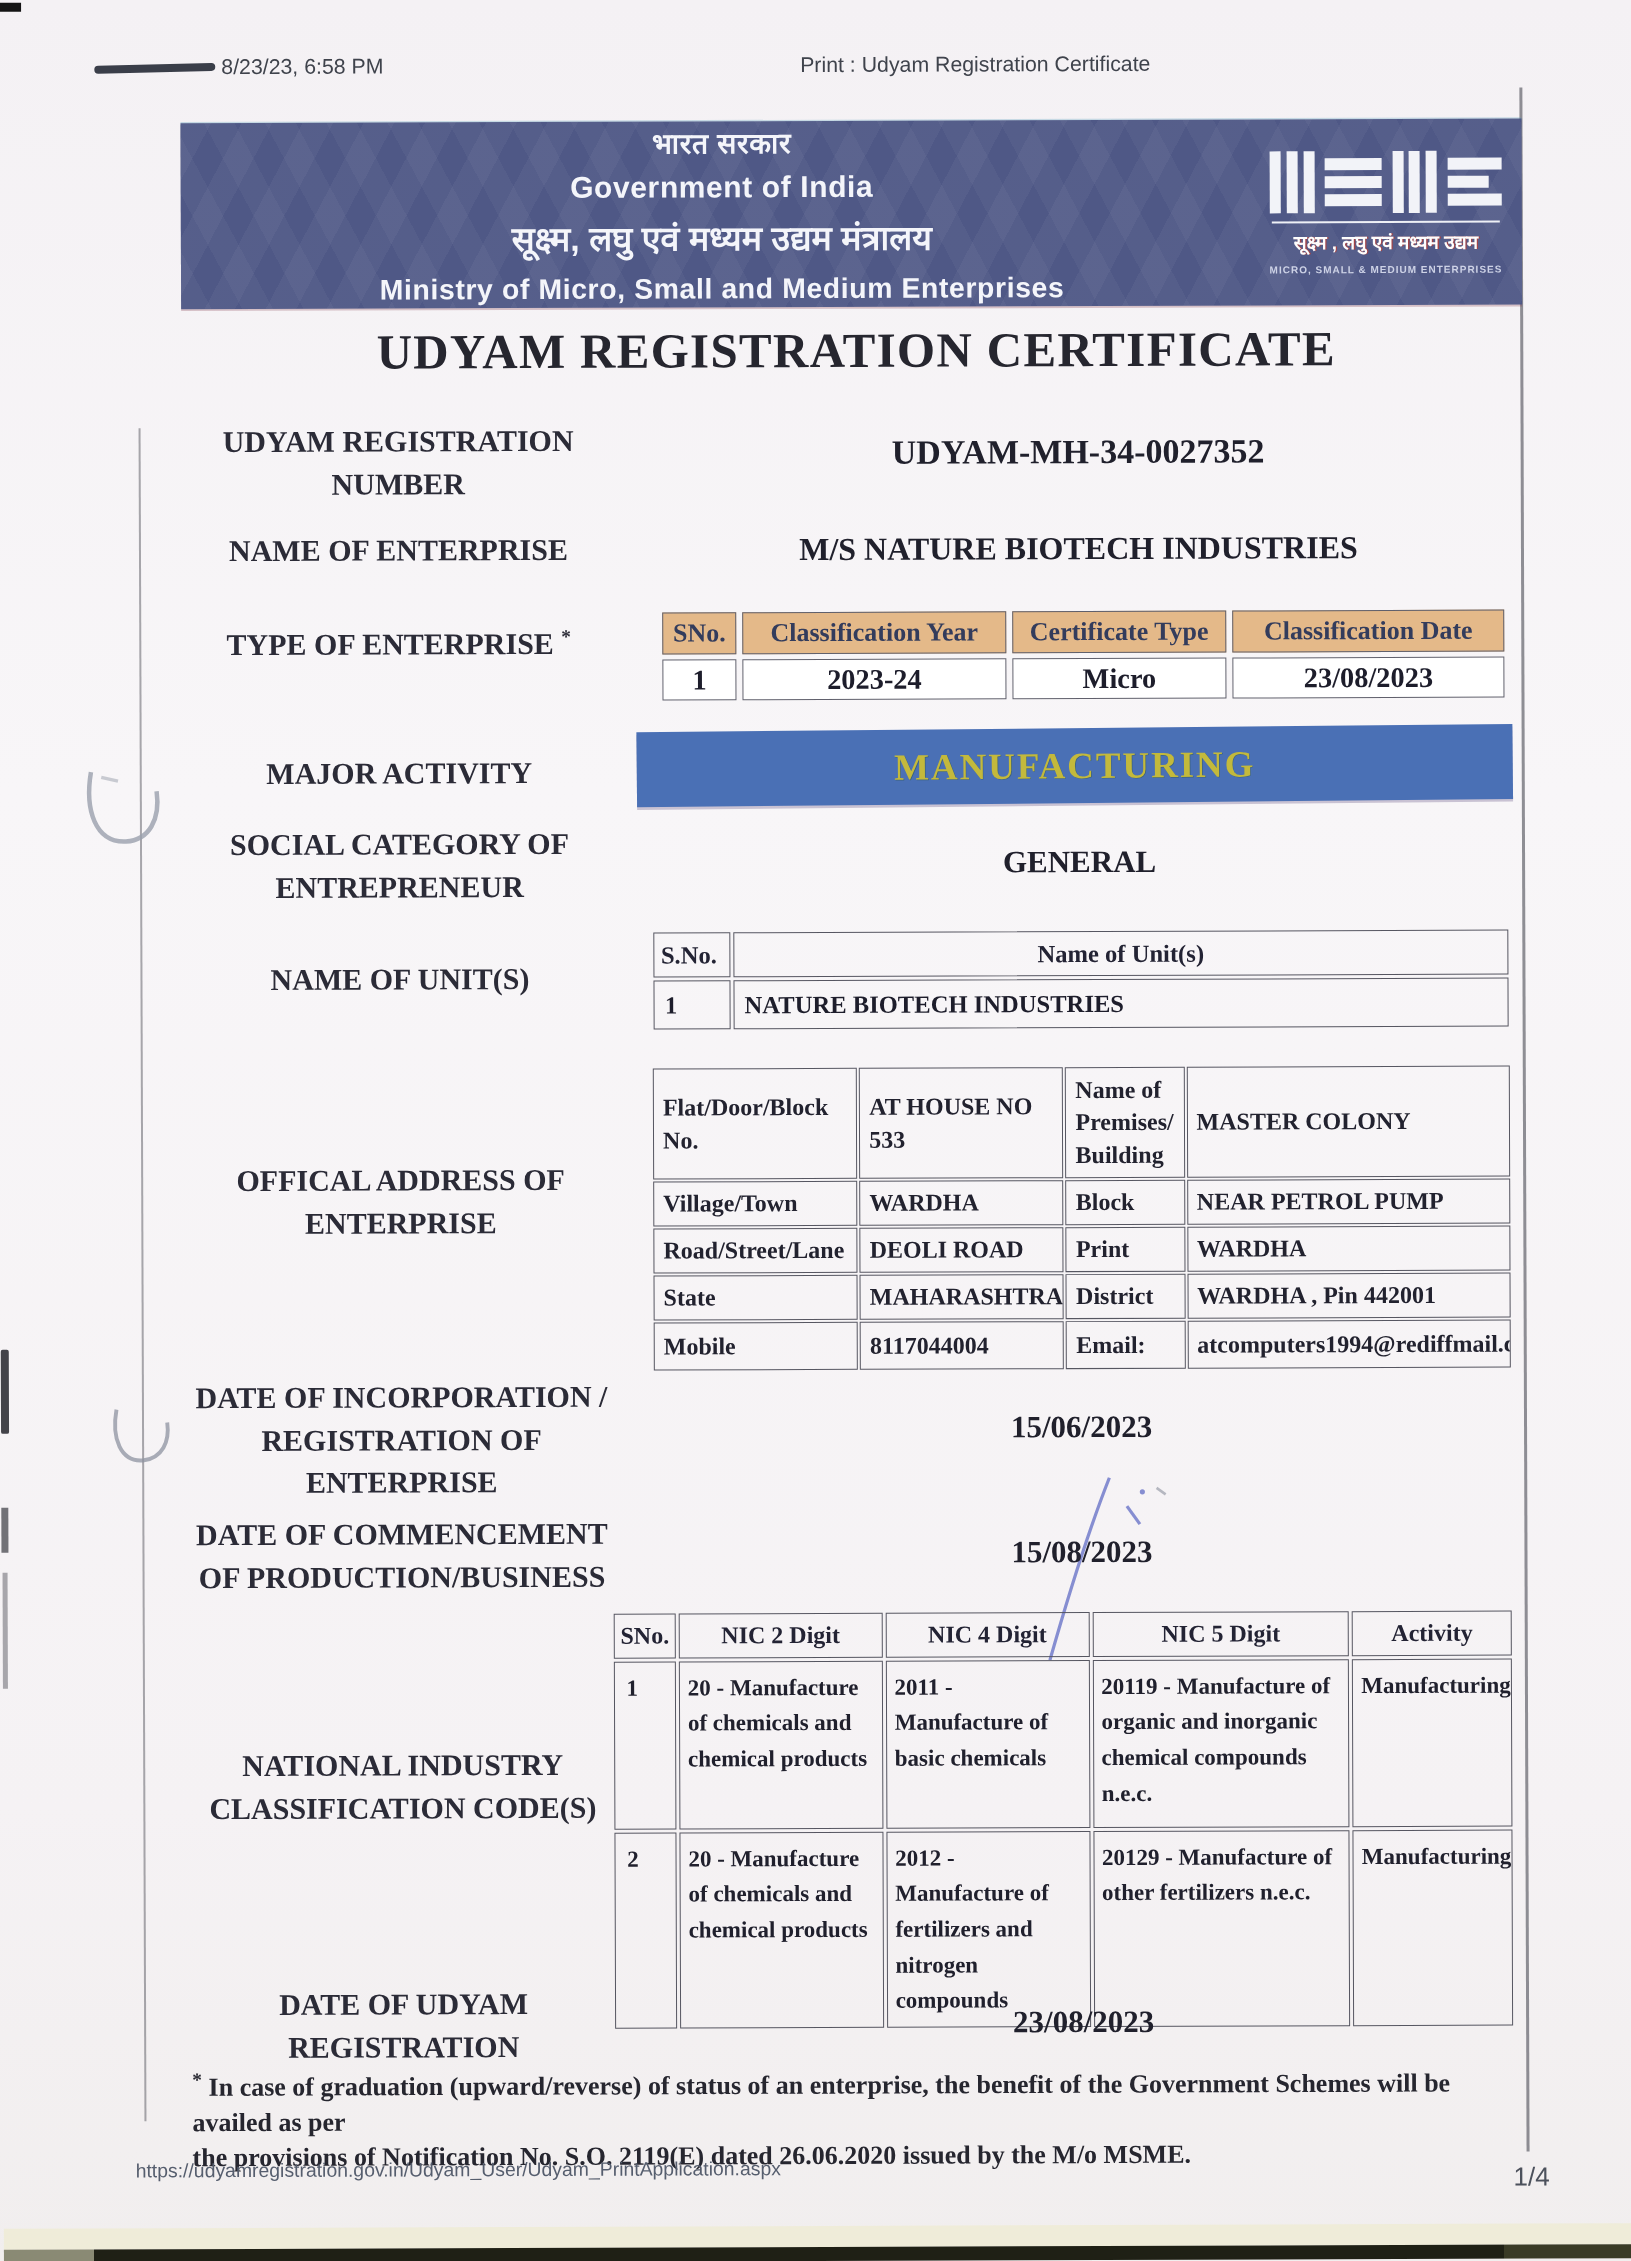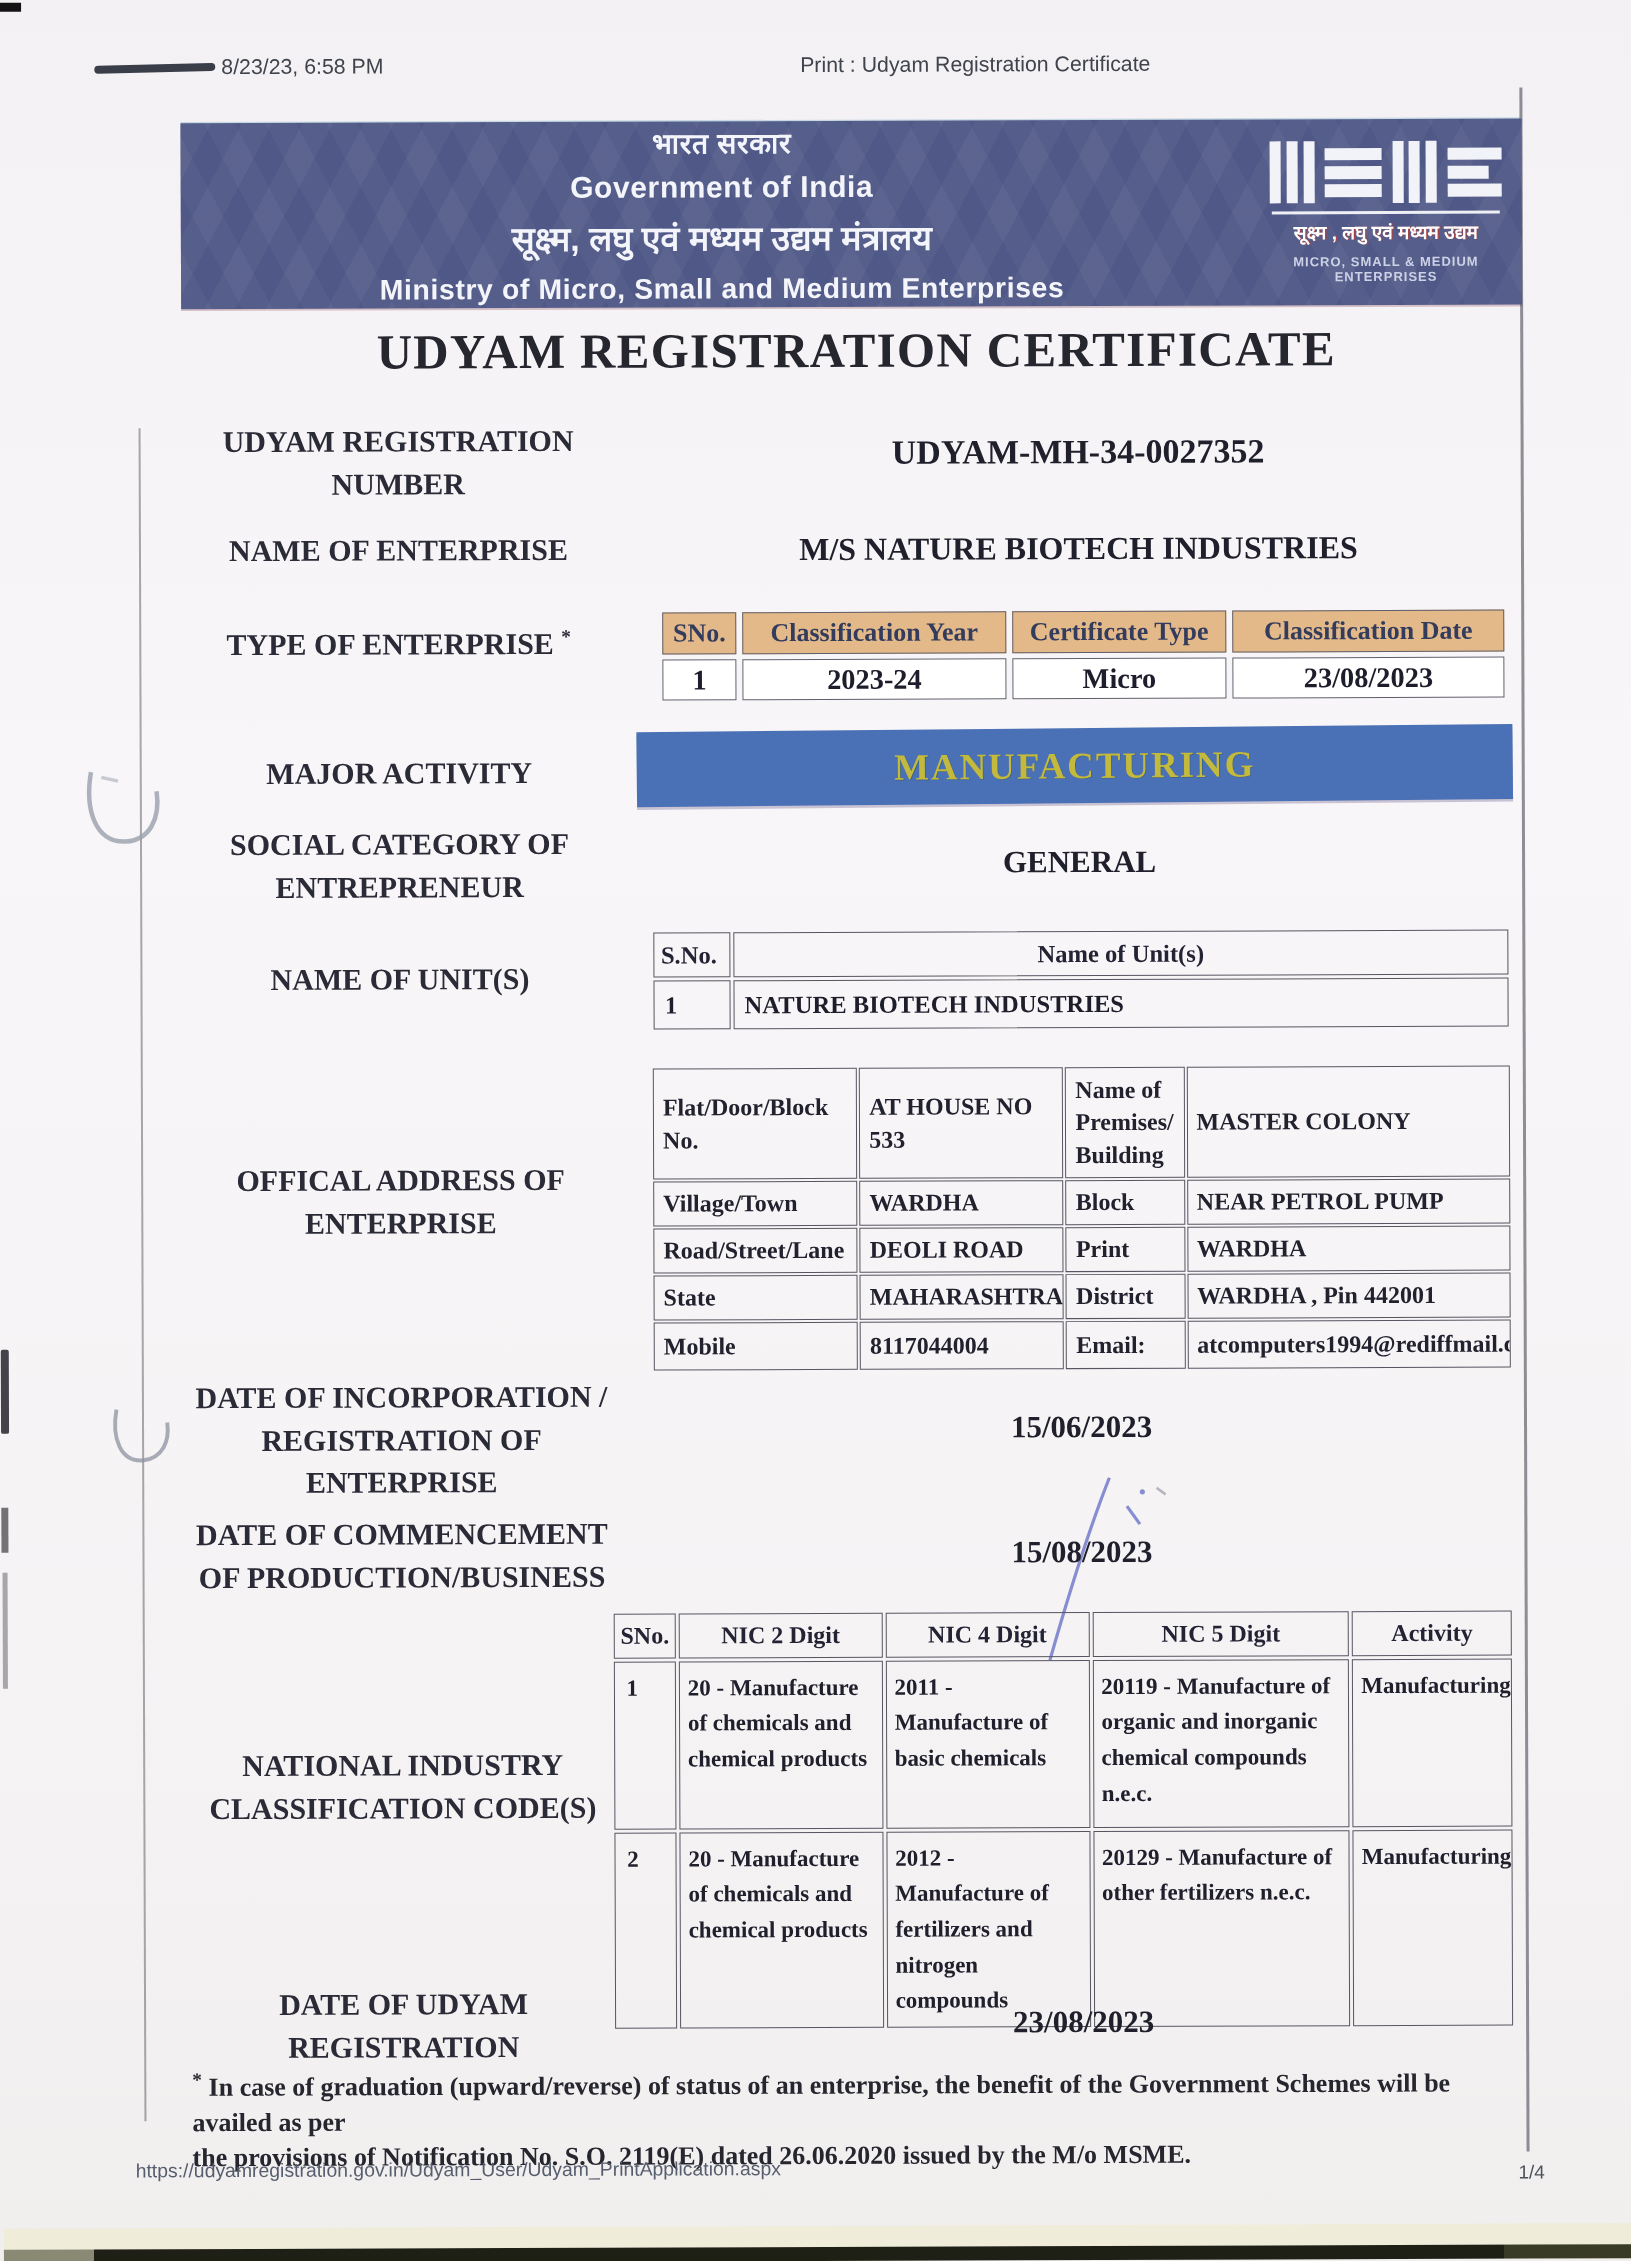--- a/index.html
+++ b/index.html
@@ -37,21 +37,21 @@
   .mg-m i{display:block;width:11px;height:62px;background:#f2f3f8;}
   .mg-s{display:flex;flex-direction:column;gap:5.8px;}
   .mg-s i{display:block;width:57px;height:12.3px;background:#f2f3f8;}
   .mg-e{display:flex;flex-direction:column;gap:5.8px;align-items:flex-start;}
   .mg-e i{display:block;height:12.3px;background:#f2f3f8;}
   .mg-e i:nth-child(1){width:54px;}
   .mg-e i:nth-child(2){width:41px;}
   .mg-e i:nth-child(3){width:54px;}
   .msme-rule{height:2.6px;background:#eef0f6;margin:6.5px 9px 5.2px;}
   .msme-hindi{font-family:"Liberation Sans","DejaVu Sans",sans-serif;font-size:19px;font-weight:bold;color:#fdfdfd;text-shadow:1.3px 0 0 rgba(190,60,50,.75);}
-  .msme-caption{font-family:"Liberation Sans","DejaVu Sans",sans-serif;font-size:13px;letter-spacing:1px;color:#cdd2e6;margin-top:9px;font-weight:bold;}
+  .msme-caption{font-family:"Liberation Sans","DejaVu Sans",sans-serif;font-size:10px;letter-spacing:1px;color:#cdd2e6;margin-top:9px;font-weight:bold;}
   
   .doc-title{position:absolute;left:297px;top:322px;width:1124px;text-align:center;
     font-size:49px;font-weight:bold;letter-spacing:1.3px;color:#26262f;}
   .lbl{position:absolute;left:181px;width:439px;text-align:center;font-weight:bold;font-size:30px;line-height:1.42;color:#2b2b37;}
   .val{position:absolute;left:646px;width:869px;text-align:center;font-weight:bold;font-size:34px;color:#20202c;}
   .sup{font-size:19.4px;vertical-align:super;}
   
   table{border-collapse:separate;table-layout:fixed;}
   td,th{font-weight:bold;overflow:hidden;}
   .t-type{position:absolute;left:658px;top:607px;width:854px;border-spacing:6.5px 5.2px;}
@@ -67,21 +67,21 @@
   .t-nic td{border:1.9px solid #565661;font-size:23px;line-height:1.55;padding:7.8px 7.8px;vertical-align:top;color:#20202d;}
   .t-nic td.sno{text-align:left;padding-left:11.6px;}
   
   .activity-band{position:absolute;left:638px;top:729px;width:876px;height:75px;
     display:flex;align-items:center;justify-content:center;transform:rotate(-0.35deg);
     box-shadow:0 2.6px 0 rgba(60,40,100,.25);}
   .activity-band span{font-size:37px;font-weight:bold;letter-spacing:1.9px;}
   
   .footnote{position:absolute;left:189px;top:2065px;width:1337px;font-size:26px;font-weight:bold;line-height:1.35;color:#26262f;}
   .footer-url{position:absolute;left:132px;top:2157px;font-family:"Liberation Sans","DejaVu Sans",sans-serif;font-size:19.4px;color:#565e6e;}
-  .footer-page{position:absolute;left:1486px;top:2164px;width:84px;text-align:center;font-family:"Liberation Sans","DejaVu Sans",sans-serif;font-size:19px;color:#4c515c;}
+  .footer-page{position:absolute;left:1486px;top:2164px;width:84px;text-align:center;font-family:"Liberation Sans","DejaVu Sans",sans-serif;font-size:26px;color:#4c515c;}
   
   .vline-right{position:absolute;left:1523px;top:90px;width:2.6px;height:2064px;background:#6b6b73;opacity:.75;}
   .vline-left{position:absolute;left:141px;top:426px;width:1.9px;height:1693px;background:#55555d;opacity:.5;}
   .edge-blob1{position:absolute;left:0;top:1347px;width:8.4px;height:84px;background:#23232a;opacity:.85;border-radius:1.9px;}
   .edge-blob2{position:absolute;left:0;top:1505px;width:6.5px;height:45px;background:#3a3a42;opacity:.7;}
   .edge-blob3{position:absolute;left:1.3px;top:1570px;width:5.2px;height:116px;background:#5a5a62;opacity:.5;}
   .bottom-cream{position:absolute;left:0;top:2226px;width:1631px;height:20.7px;background:#efecd9;}
   .bottom-dark{position:absolute;left:0;top:2247px;width:1631px;height:14.2px;background:linear-gradient(90deg,#8a8a74 0 90px,#1f2015 90px 92%, #3a3b26 92% 100%);}
 </style>
 </head>

